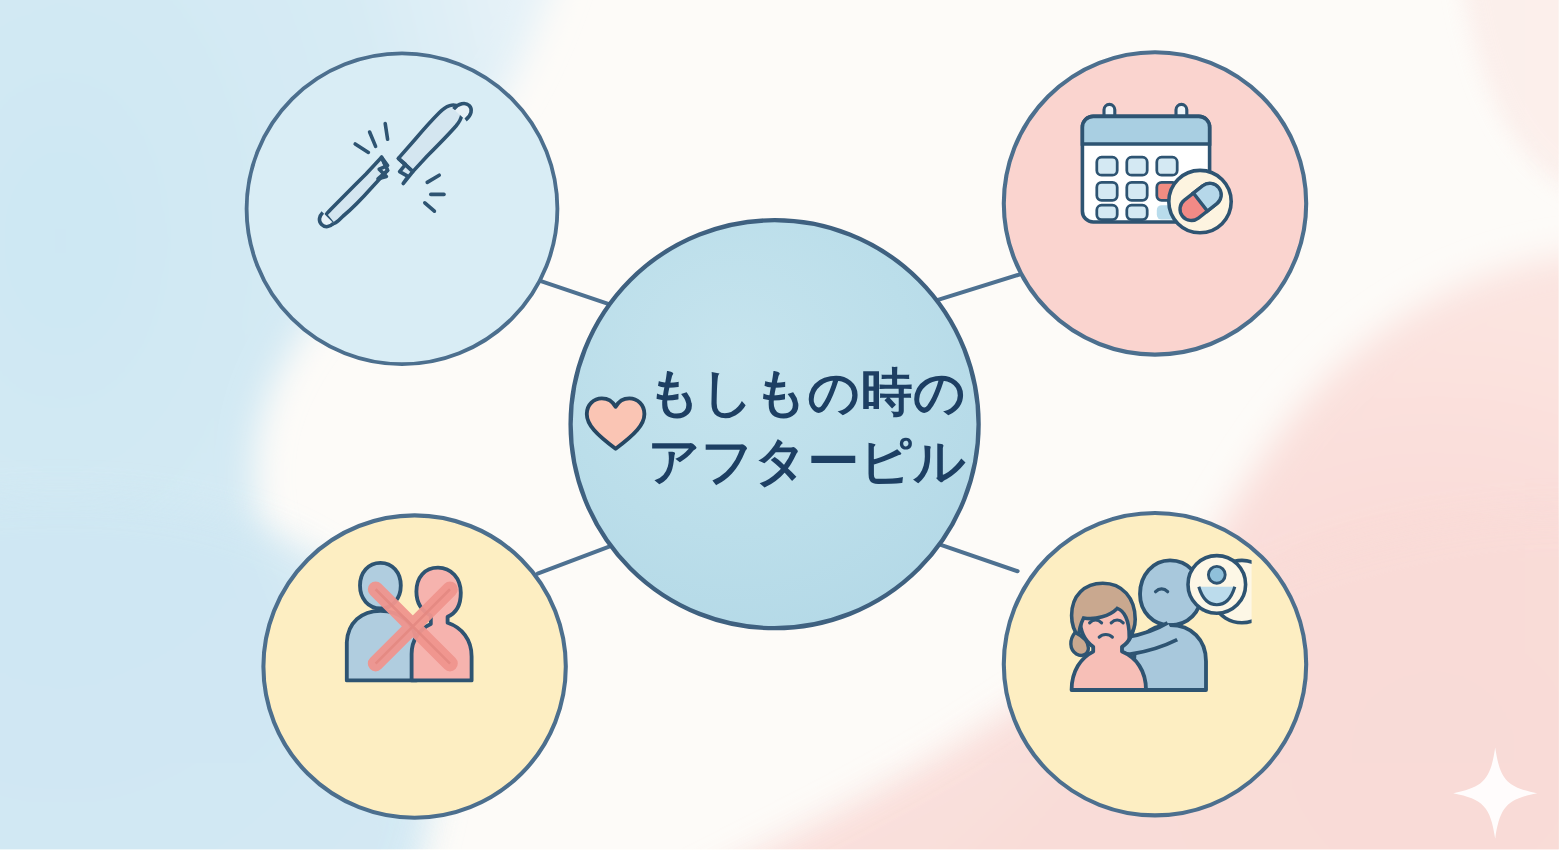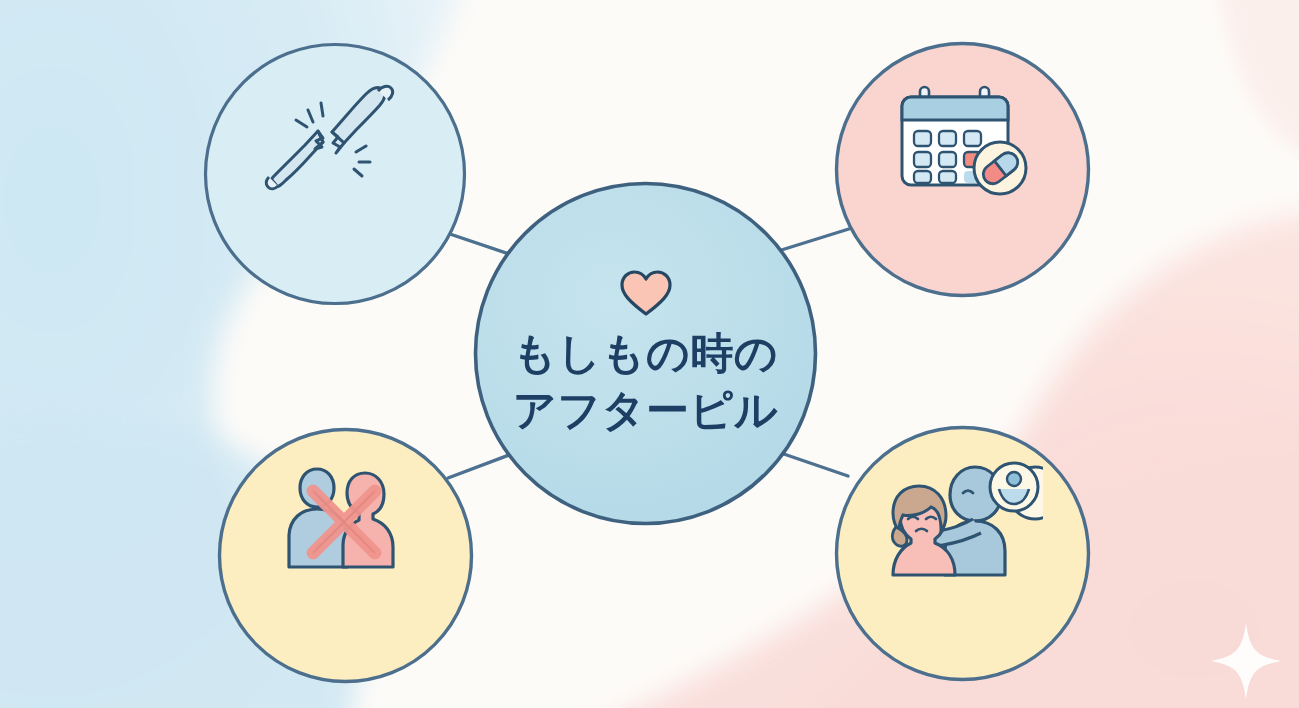--- a/index.html
+++ b/index.html
@@ -124,21 +124,21 @@
     </g>
 
     <path class="sparkle" d="M 1246,623 C 1250,650 1256,656 1281,661 C 1256,666 1250,672 1246,699
              C 1242,672 1236,666 1211,661 C 1236,656 1242,650 1246,623 Z" fill="#ffffff" opacity="0.92"></path>
   </svg>
 
   <div class="node center-node">
     <svg width="347" height="347" viewBox="0 0 347 347" style="position:absolute;left:0;top:0;">
       <circle cx="173.5" cy="173.5" r="170" fill="url(#gcenterfill)" stroke="#3f6180" stroke-width="3.6"></circle>
     </svg>
-    <div style="position:relative;display:flex;flex-direction:column;align-items:center;justify-content:flex-end;">
+    <div style="position:relative;display:flex;align-items:center;justify-content:flex-end;">
       <div class="heart-wrap icon-box">
         <svg width="54" height="48" viewBox="0 0 54 48">
           <path d="M27 45 C 11 33 3 25 3 16 C 3 8 9 3 15.5 3 C 20 3 24.5 5.5 27 10
                    C 29.5 5.5 34 3 38.5 3 C 45 3 51 8 51 16 C 51 25 43 33 27 45 Z" fill="#fac5b4" stroke="#254763" stroke-width="3.2" stroke-linejoin="round"></path>
         </svg>
       </div>
       <div class="center-title">もしもの時の
 アフターピル</div>
     </div>
   </div>

